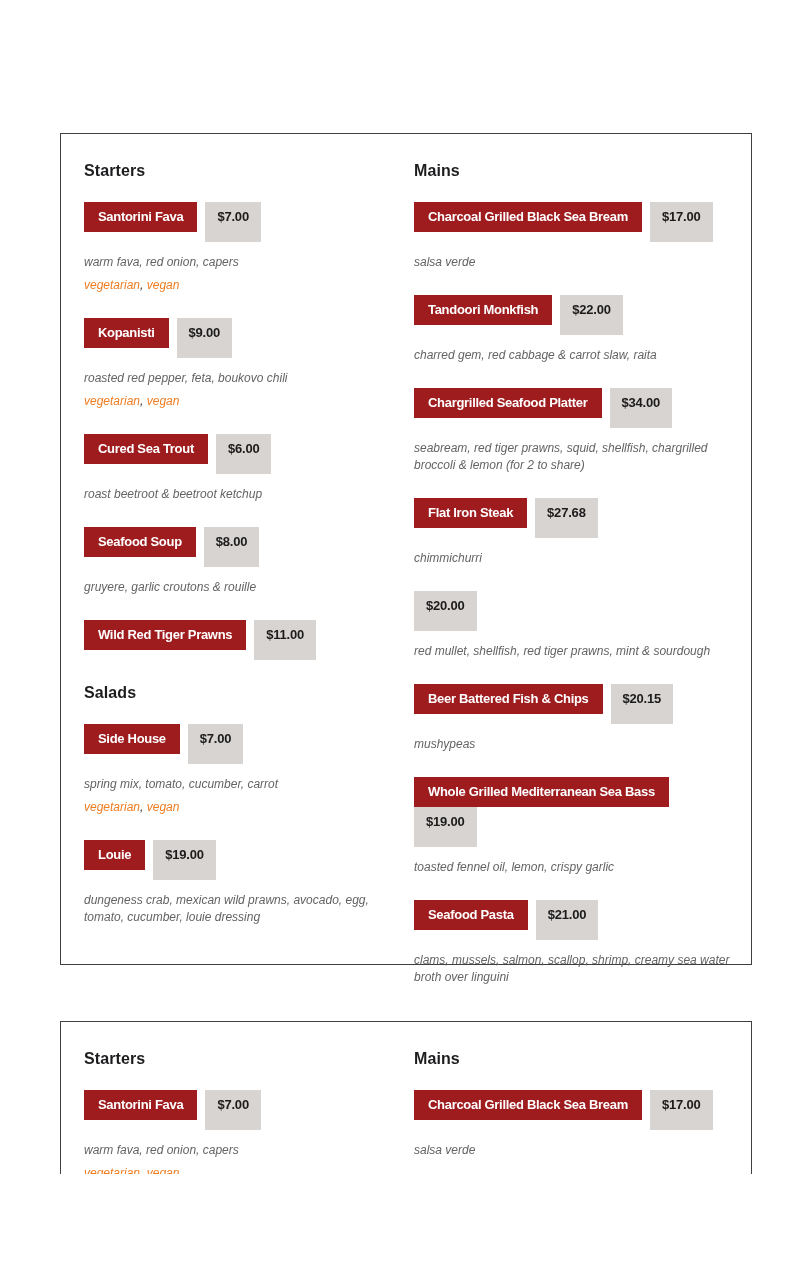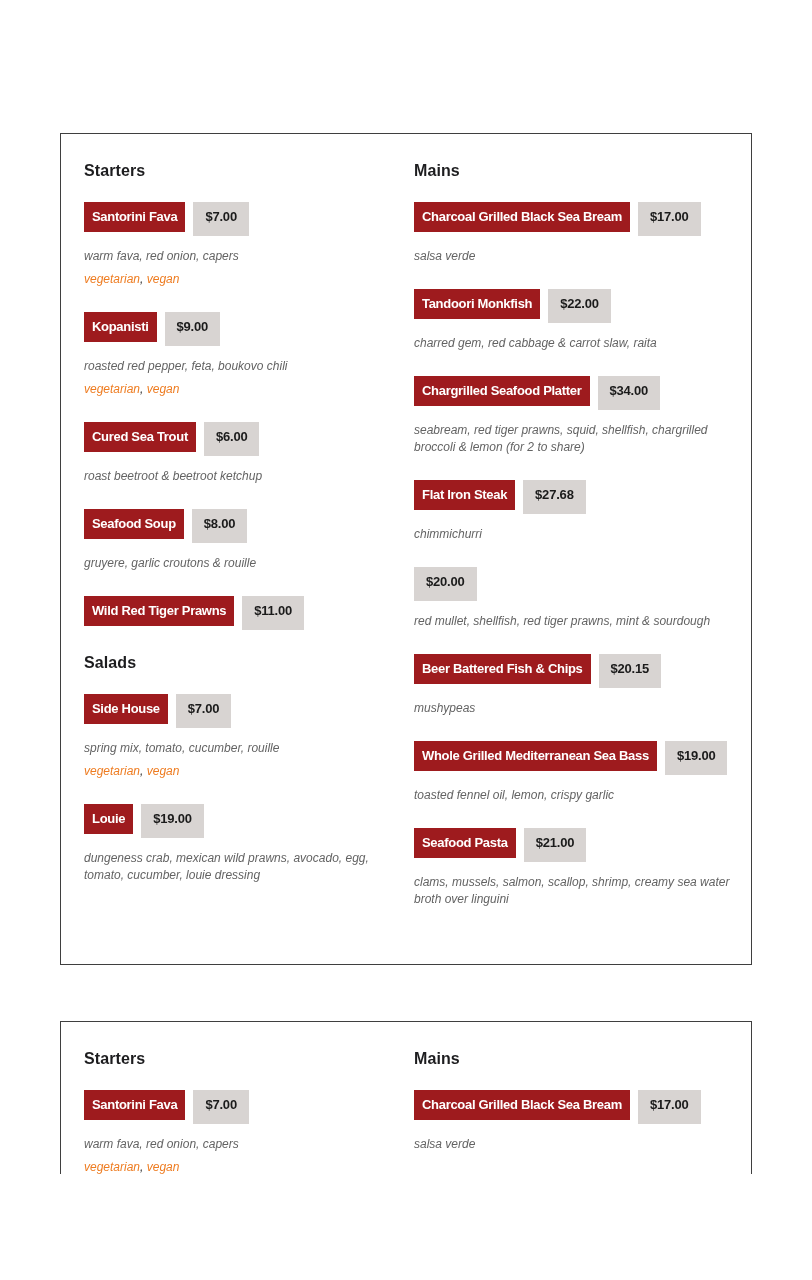--- a/index.html
+++ b/index.html
@@ -69,31 +69,31 @@
     margin-bottom:12px;
   }
   .name-badge{
     background:var(--red);
     color:var(--badge-text);
     font-weight:700;
     font-size:13px;
     letter-spacing:-0.3px;
     line-height:30px;
     height:30px;
-    padding:0 8px;
+    padding:0 14px;
     white-space:nowrap;
   }
   .price-badge{
     background:var(--price-bg);
     color:var(--price-text);
     font-weight:600;
     font-size:13px;
     letter-spacing:-0.2px;
     line-height:30px;
-    height:34px;
+    height:40px;
     padding:0 12px;
     white-space:nowrap;
   }
   .item-desc{
     margin:0;
     font-style:italic;
     font-size:12px;
     line-height:17px;
     color:var(--desc);
   }
@@ -155,21 +155,21 @@
               <span class="name-badge">Wild Red Tiger Prawns</span>
               <span class="price-badge">$11.00</span>
             </div>
           </article>
           <h2 class="section-heading subsequent">Salads</h2>
           <article class="menu-item">
             <div class="badge-row">
               <span class="name-badge">Side House</span>
               <span class="price-badge">$7.00</span>
             </div>
-            <p class="item-desc">spring mix, tomato, cucumber, rouille</p>
+            <p class="item-desc">spring mix, tomato, cucumber, carrot</p>
             <p class="item-tags"><a class="tag-link">vegetarian</a><span class="tag-sep">, </span><a class="tag-link">vegan</a></p>
           </article>
           <article class="menu-item">
             <div class="badge-row">
               <span class="name-badge">Louie</span>
               <span class="price-badge">$19.00</span>
             </div>
             <p class="item-desc">dungeness crab, mexican wild prawns, avocado, egg, tomato, cucumber, louie dressing</p>
           </article>
         </div>

